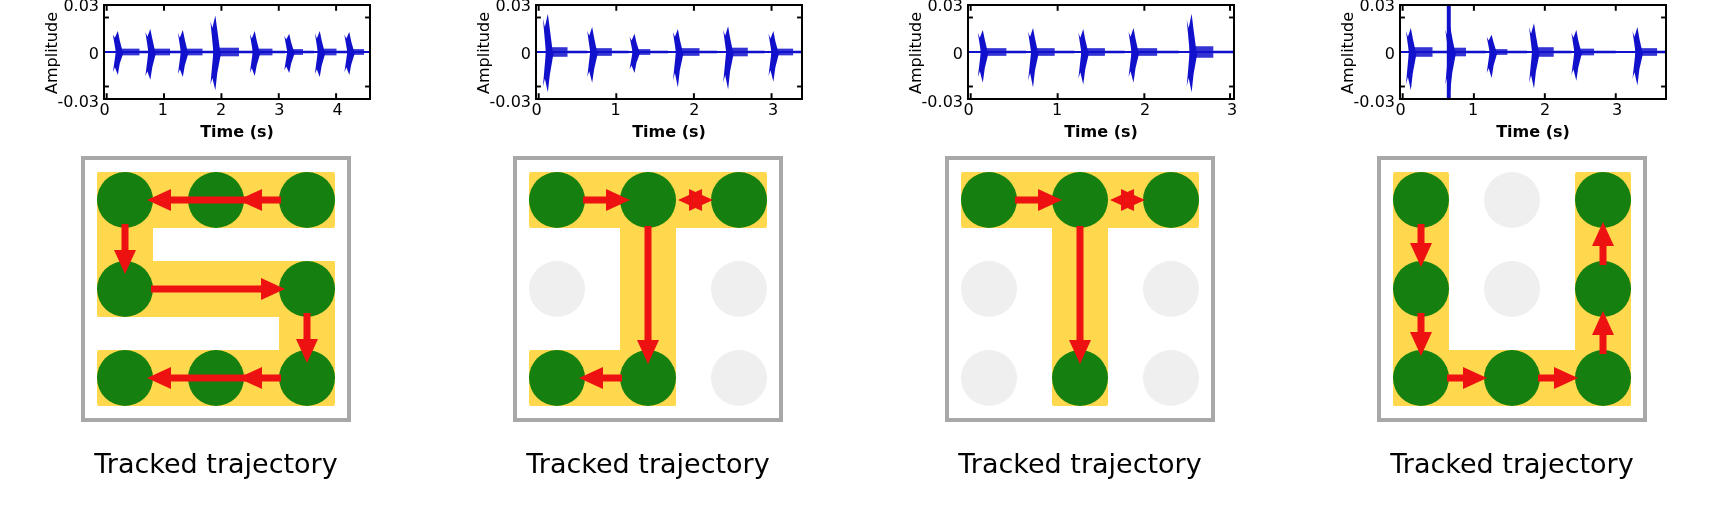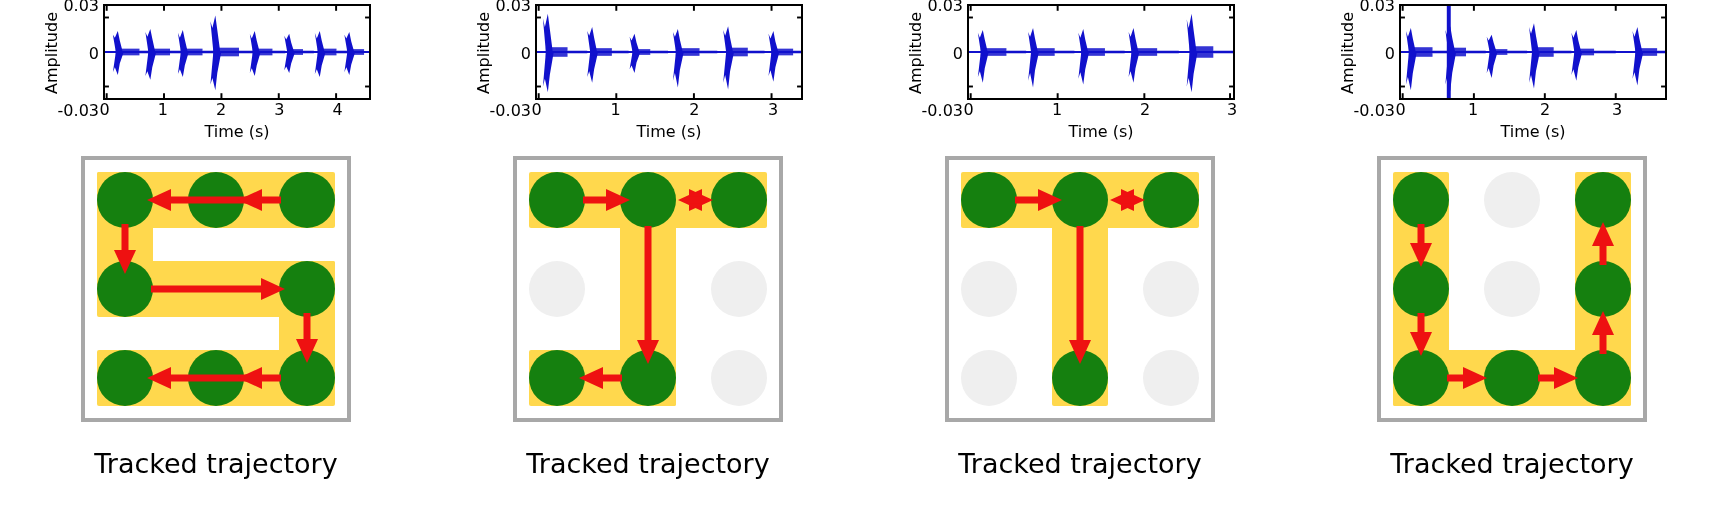--- a/index.html
+++ b/index.html
@@ -50,21 +50,21 @@
     text-align:right;
     white-space:nowrap;
     line-height:1;
   }
   .ytick-col{
     position:absolute;
     left:0;top:0;width:48px;height:96px;
   }
   .yt-top{top:-6px;}
   .yt-mid{top:42px;}
-  .yt-bot{top:90px;margin-top:9px;}
+  .yt-bot{top:90px;}
 
   .axes{
     position:absolute;
     left:52px;top:0;
     width:268px;height:96px;
     border:2px solid #000;
     box-sizing:border-box;
     background:#fff;
     overflow:hidden;
   }
@@ -85,20 +85,21 @@
     line-height:1;
   }
   .xlabel{
     position:absolute;
     left:52px;top:118px;
     width:268px;
     text-align:center;
     font-size:16px;
     color:#000;
     white-space:nowrap;
+    font-weight:bold;
   }
 
   
   .board-wrap{
     position:relative;
     margin-top:12px;
   }
   .board{
     position:relative;
     width:270px;height:266px;

